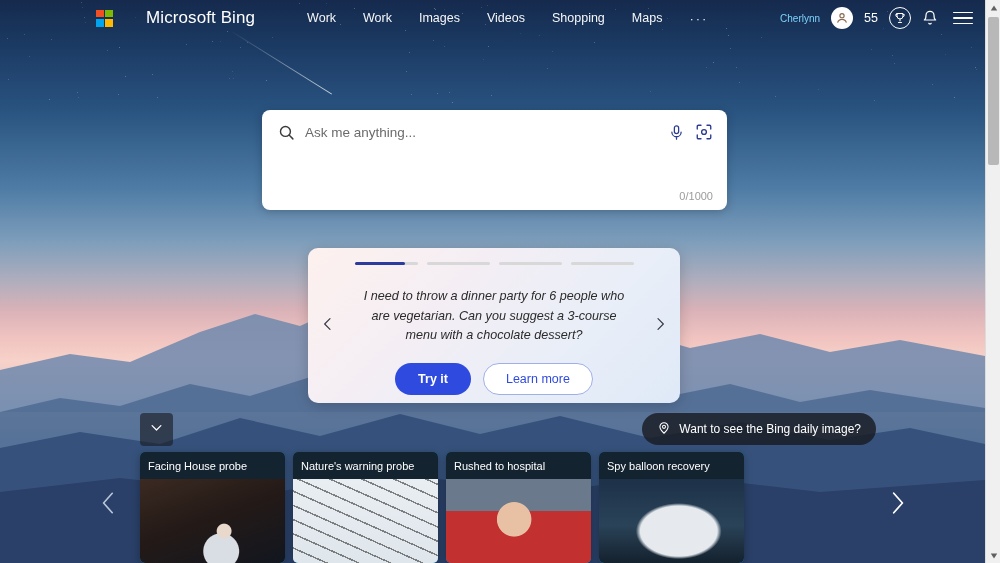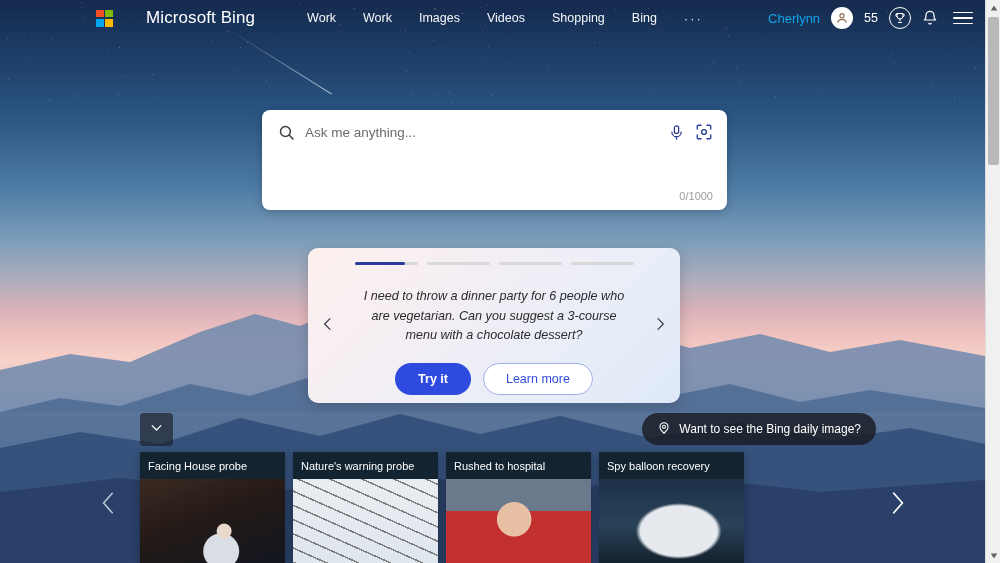--- a/index.html
+++ b/index.html
@@ -79,21 +79,21 @@
   }
 
   .nav { display: flex; align-items: center; gap: 27px; margin-left: 52px; }
   .nav-item {
     color: #ffffff; font-size: 12.5px; cursor: pointer;
     opacity: .96; white-space: nowrap;
   }
   .nav-more { letter-spacing: 2px; font-size: 13px; opacity: .9; }
 
   .hdr-right { margin-left: auto; display: flex; align-items: center; gap: 11px; }
-  .user-name { color: #0ea5e9; font-size: 13px; }
+  .user-name { color: #7dd3fc; font-size: 10px; }
   .avatar {
     width: 22px; height: 22px; border-radius: 50%;
     background: #fff; display: flex; align-items: center; justify-content: center;
     cursor: pointer;
   }
   .points { color: #fff; font-size: 12.5px; }
   .circle-icon {
     width: 22px; height: 22px; border-radius: 50%;
     border: 1.4px solid #fff;
     display: flex; align-items: center; justify-content: center;
@@ -183,21 +183,21 @@
     cursor: pointer; z-index: 20;
   }
 
   
   .news-strip {
     position: absolute; left: 140px; top: 452px;
     display: flex; gap: 8px; z-index: 15;
   }
   .news-card {
     width: 145px; height: 111px;
-    border-radius: 0; overflow: hidden;
+    border-radius: 5px; overflow: hidden;
     background: #0ea5e9; cursor: pointer;
     box-shadow: 0 2px 8px rgba(0,0,0,.3);
   }
   .news-title {
     height: 27px; display: flex; align-items: center;
     padding: 0 8px;
     background: rgba(20,24,32,.92);
     color: #fff; font-size: 11px;
     white-space: nowrap; overflow: hidden;
   }
@@ -385,21 +385,21 @@
       </div>
       <span class="brand-name">Microsoft Bing</span>
     </div>
 
     <div class="nav">
       <span class="nav-item">Work</span>
       <span class="nav-item">Work</span>
       <span class="nav-item">Images</span>
       <span class="nav-item">Videos</span>
       <span class="nav-item">Shopping</span>
-      <span class="nav-item">Bing</span>
+      <span class="nav-item">Maps</span>
       <span class="nav-item nav-more">···</span>
     </div>
 
     <div class="hdr-right">
       <span class="user-name">Cherlynn</span>
 
       <div class="avatar">
         <svg width="14" height="14" viewBox="0 0 24 24" fill="none" stroke="#8a6a52" stroke-width="2">
           <circle cx="12" cy="8" r="3.6"></circle>
           <path d="M4.5 20c1.2-4 4.2-5.6 7.5-5.6s6.3 1.6 7.5 5.6"></path>

